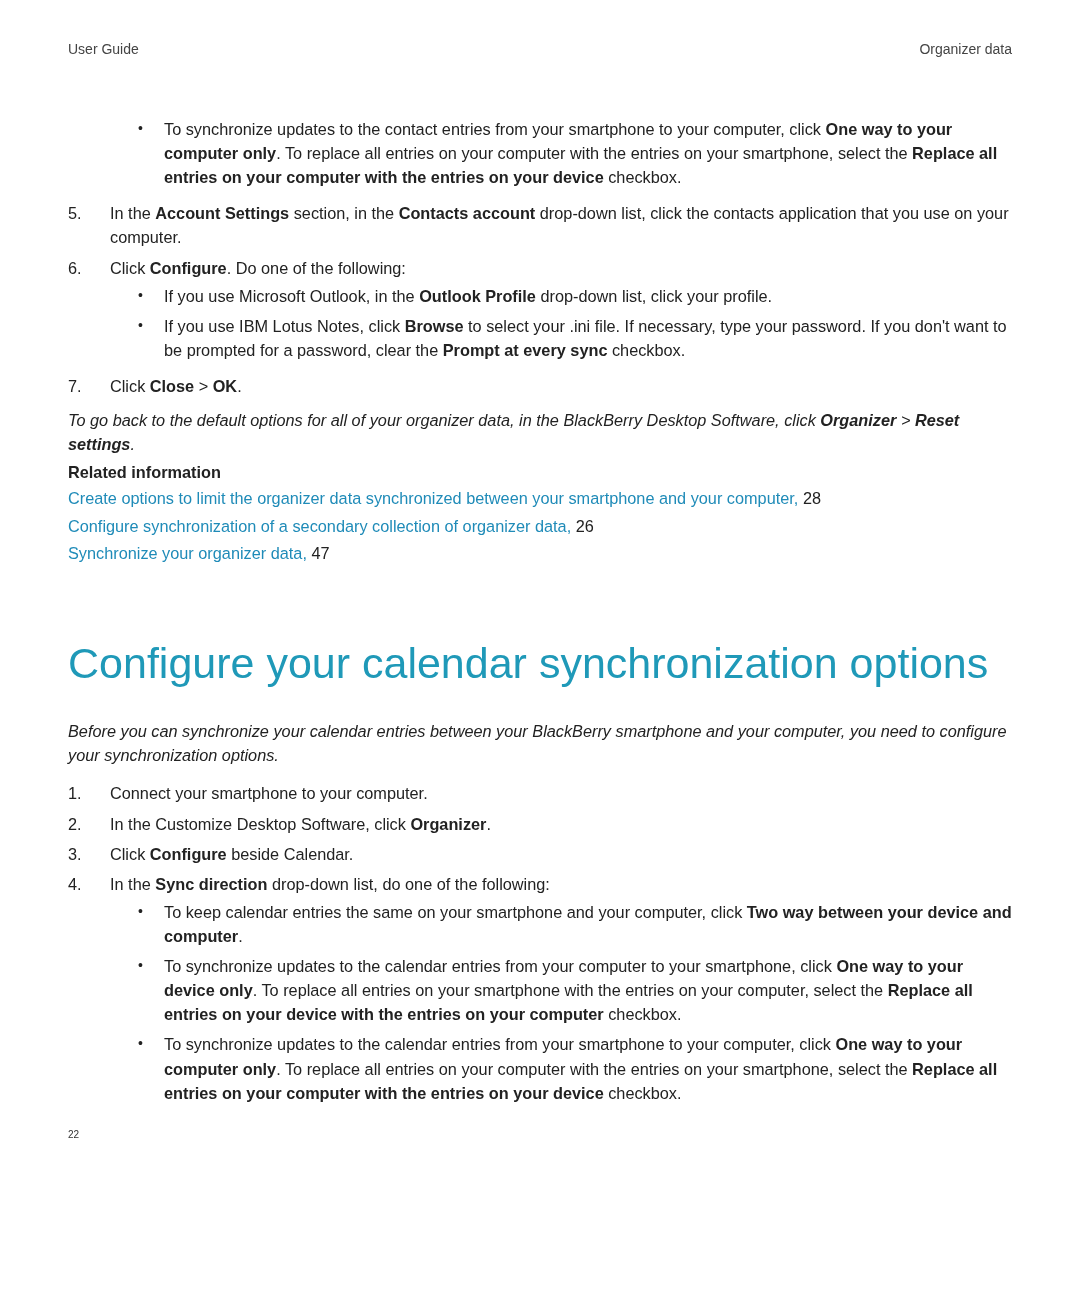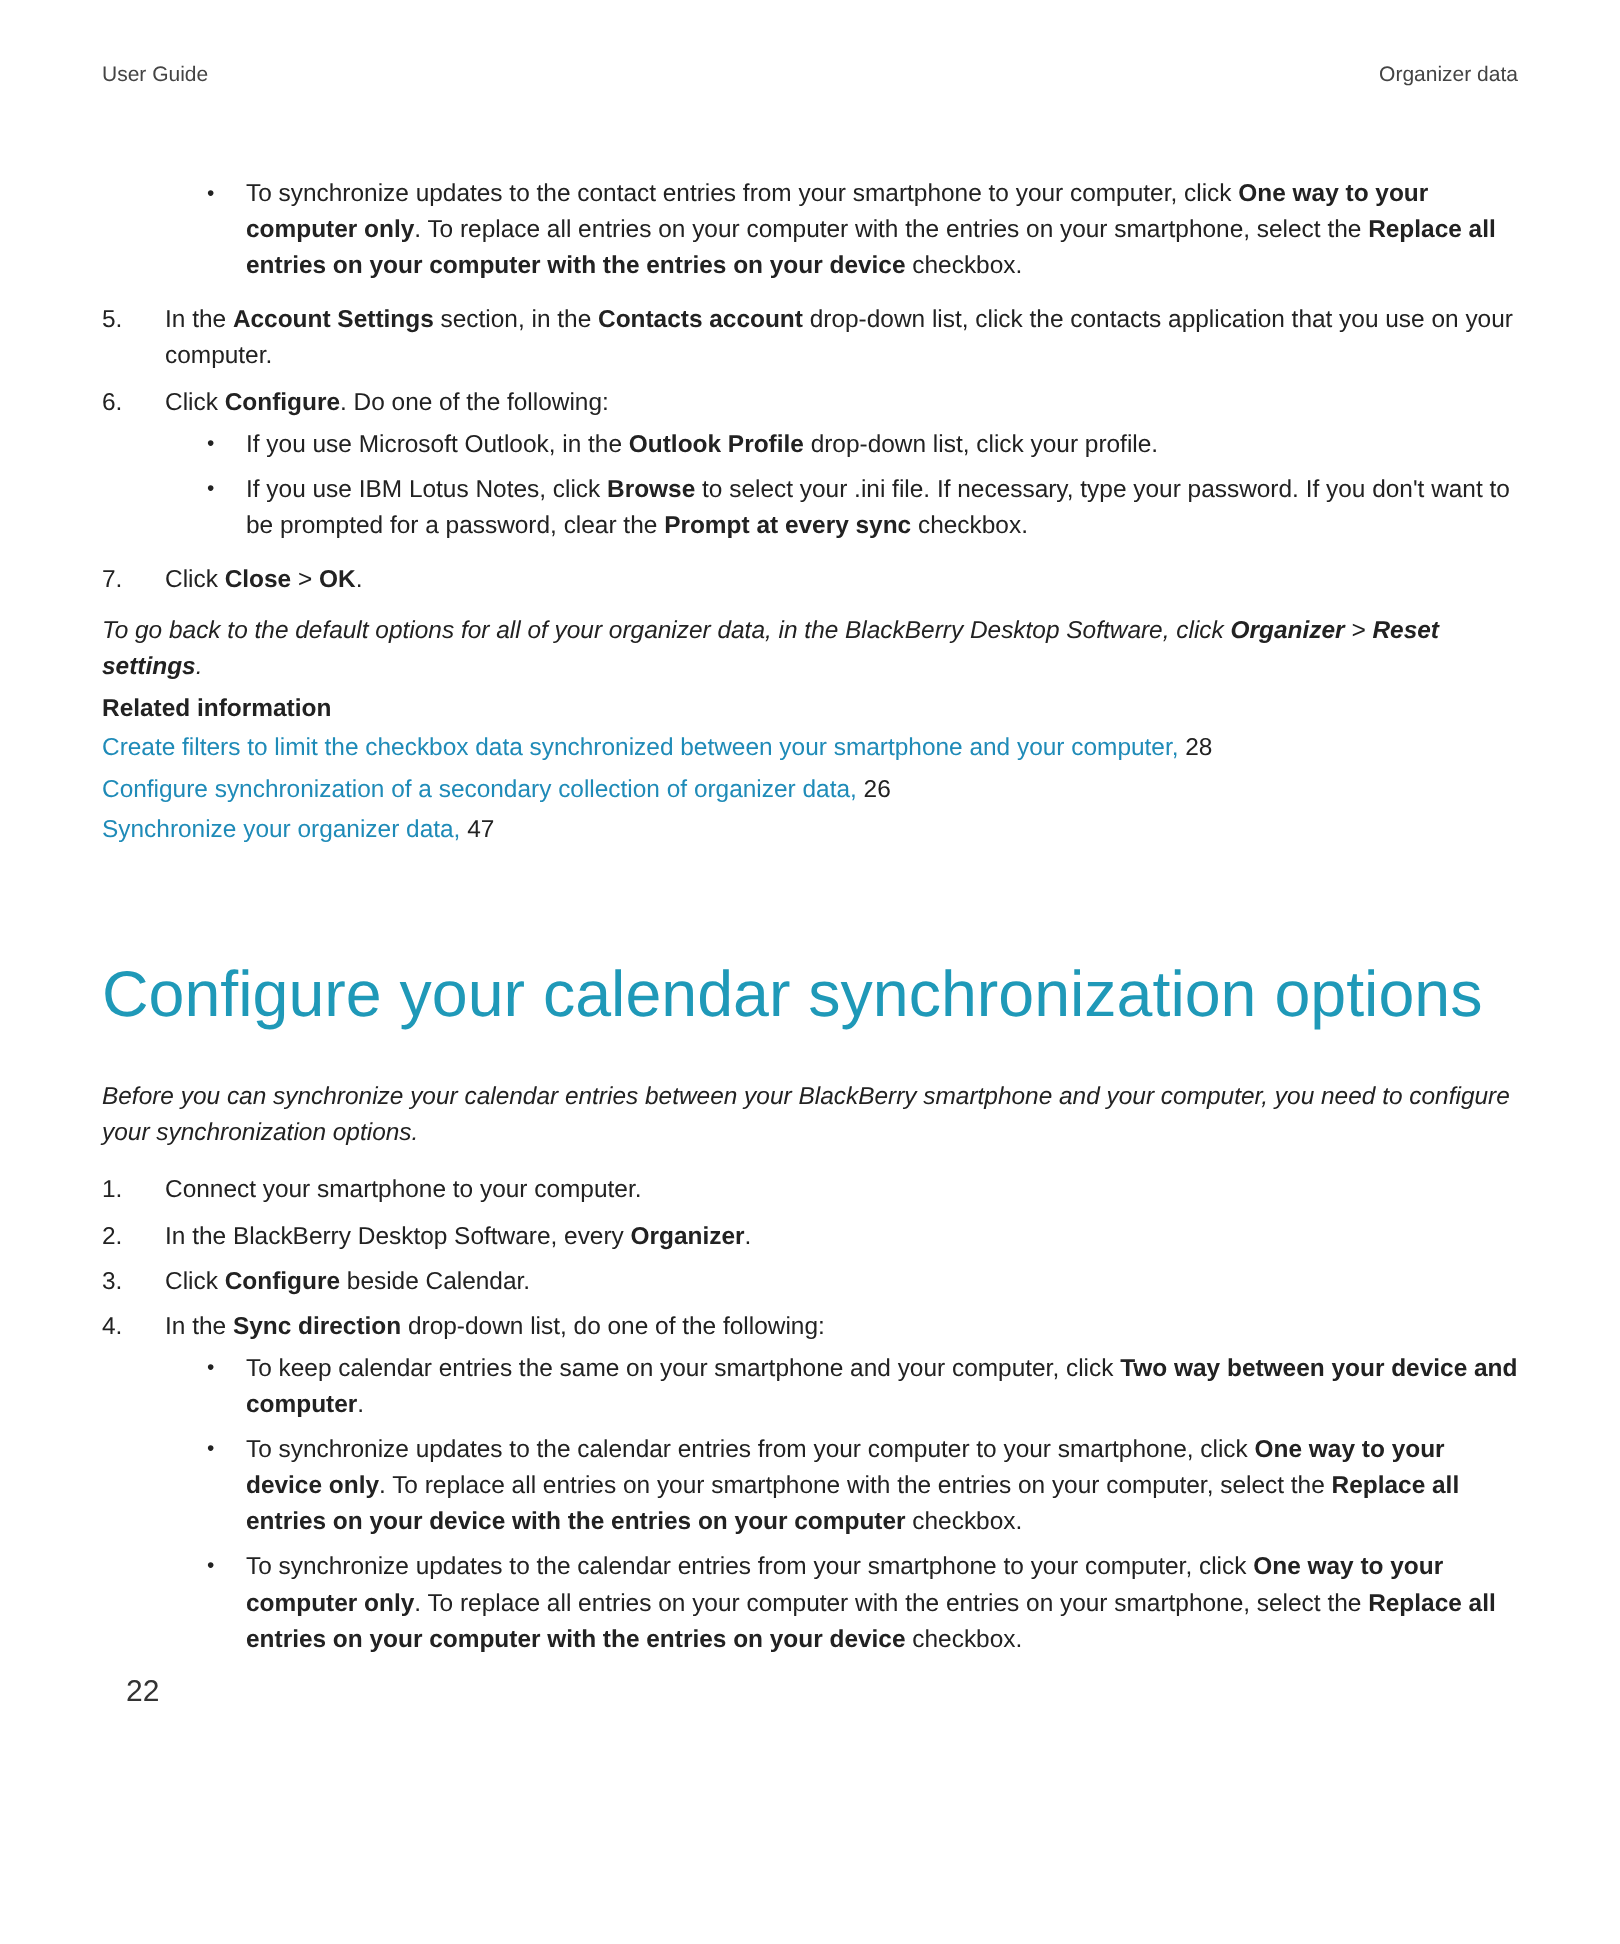--- a/index.html
+++ b/index.html
@@ -63,23 +63,23 @@
   h1.section-title {
     font-size: 43px;
     font-weight: 400;
     color: #1f99b8;
     line-height: 1.22;
     margin: 72px 0 30px 0;
   }
   .intro { margin-bottom: 14px; font-style: italic; }
   .page-num {
     position: absolute;
-    left: 84px;
+    left: 68px;
     bottom: 156px;
-    font-size: 20px;
+    font-size: 10px;
     color: #333;
   }
 </style>
 </head>
 <body>
 
 <div class="page">
 
   <div class="header">
     <span>User Guide</span>
@@ -138,21 +138,21 @@
     </div>
 
     <div class="para">
       <span>To go back to the default options for all of your organizer data, in the BlackBerry Desktop Software, click </span><strong>Organizer</strong><span> &gt; </span><strong>Reset settings</strong><span>.</span>
     </div>
 
     <div><strong>Related information</strong></div>
 
     <div class="related-links">
       <div class="link-line">
-        <span class="link">Create filters to limit the checkbox data synchronized between your smartphone and your computer,</span><span> 28</span>
+        <span class="link">Create options to limit the organizer data synchronized between your smartphone and your computer,</span><span> 28</span>
       </div>
       <div class="link-line">
         <span class="link">Configure synchronization of a secondary collection of organizer data,</span><span> 26</span>
       </div>
       <div class="link-line">
         <span class="link">Synchronize your organizer data,</span><span> 47</span>
       </div>
     </div>
 
     <h1 class="section-title">Configure your calendar synchronization options</h1>
@@ -160,21 +160,21 @@
     <div class="intro">Before you can synchronize your calendar entries between your BlackBerry smartphone and your computer, you need to configure your synchronization options.</div>
 
     <div class="ol-item">
       <div class="ol-num">1.</div>
       <div class="ol-body">Connect your smartphone to your computer.</div>
     </div>
 
     <div class="ol-item">
       <div class="ol-num">2.</div>
       <div class="ol-body">
-        <span>In the BlackBerry Desktop Software, every </span><strong>Organizer</strong><span>.</span>
+        <span>In the Customize Desktop Software, click </span><strong>Organizer</strong><span>.</span>
       </div>
     </div>
 
     <div class="ol-item">
       <div class="ol-num">3.</div>
       <div class="ol-body">
         <span>Click </span><strong>Configure</strong><span> beside Calendar.</span>
       </div>
     </div>
 

